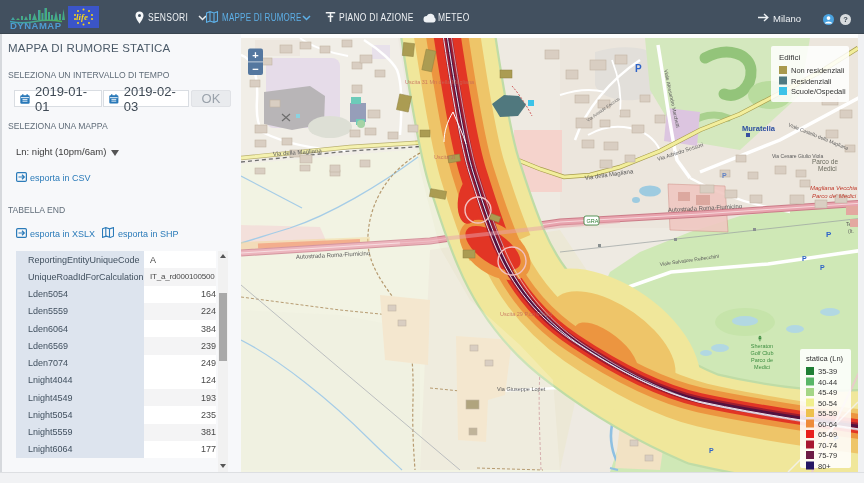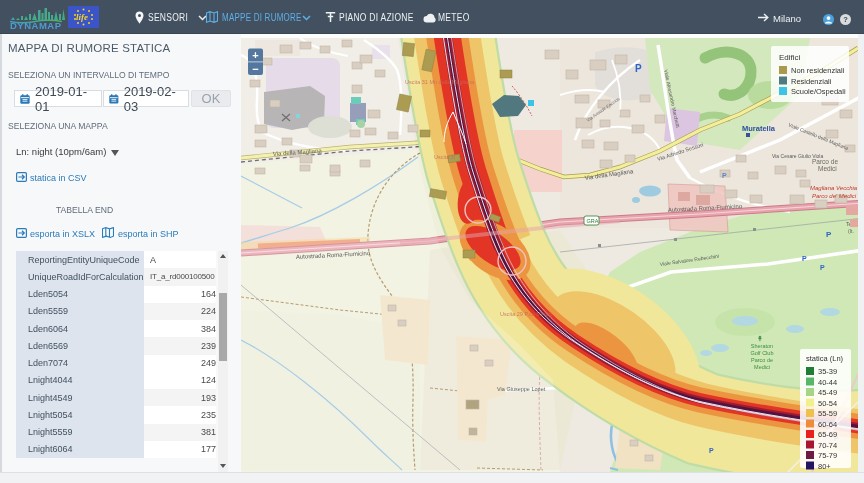--- a/index.html
+++ b/index.html
@@ -466,22 +466,22 @@
     <div class="inp" style="left:189px;width:40px;background:#e9ebee;border-color:#e0e2e6;justify-content:center;color:#9aa2ab;border-radius:2px;">OK</div>
     <div class="lab" style="left:6px;top:87px;">SELEZIONA UNA MAPPA</div>
     <div class="abs" style="left:14px;top:112px;font-size:9.5px;color:#3c3c3c;">Ln: night (10pm/6am)</div>
     <svg class="abs" style="left:109px;top:116px" width="8" height="6" viewBox="0 0 8 6">
         <path d="M0,0 L8,0 L4,6 Z" fill="#555"></path>
       </svg>
     <svg class="abs" style="left:14px;top:138px" width="11" height="10" viewBox="0 0 11 10">
         <rect x="0.6" y="0.6" width="9.8" height="8.8" rx="1.2" fill="none" stroke="#2b7bb9" stroke-width="1.2"></rect>
         <path d="M2.5,5 L8,5 M6,2.8 L8.3,5 L6,7.2" fill="none" stroke="#2b7bb9" stroke-width="1.2"></path>
       </svg>
-    <div class="link" style="left:28px;top:139px;">statica in CSV</div>
-    <div class="lab" style="left:6px;top:171px;margin-left:48px;">TABELLA END</div>
+    <div class="link" style="left:28px;top:139px;">esporta in CSV</div>
+    <div class="lab" style="left:6px;top:171px;">TABELLA END</div>
     <svg class="abs" style="left:14px;top:194px" width="11" height="10" viewBox="0 0 11 10">
         <rect x="0.6" y="0.6" width="9.8" height="8.8" rx="1.2" fill="none" stroke="#2b7bb9" stroke-width="1.2"></rect>
         <path d="M2.5,5 L8,5 M6,2.8 L8.3,5 L6,7.2" fill="none" stroke="#2b7bb9" stroke-width="1.2"></path>
       </svg>
     <div class="link" style="left:28px;top:195px;">esporta in XSLX</div>
     <svg class="abs" style="left:100px;top:193px" width="12" height="11" viewBox="0 0 12 11">
         <path d="M0.5,1.8 L3.8,0.6 L7.5,1.8 L11.5,0.6 L11.5,9.2 L8.2,10.4 L4.5,9.2 L0.5,10.4 Z M3.8,0.6 L3.8,9.2 M7.5,1.8 L7.5,10.4" fill="none" stroke="#2b7bb9" stroke-width="1.1"></path>
       </svg>
     <div class="link" style="left:116px;top:195px;">esporta in SHP</div>
     <div id="tbl">

